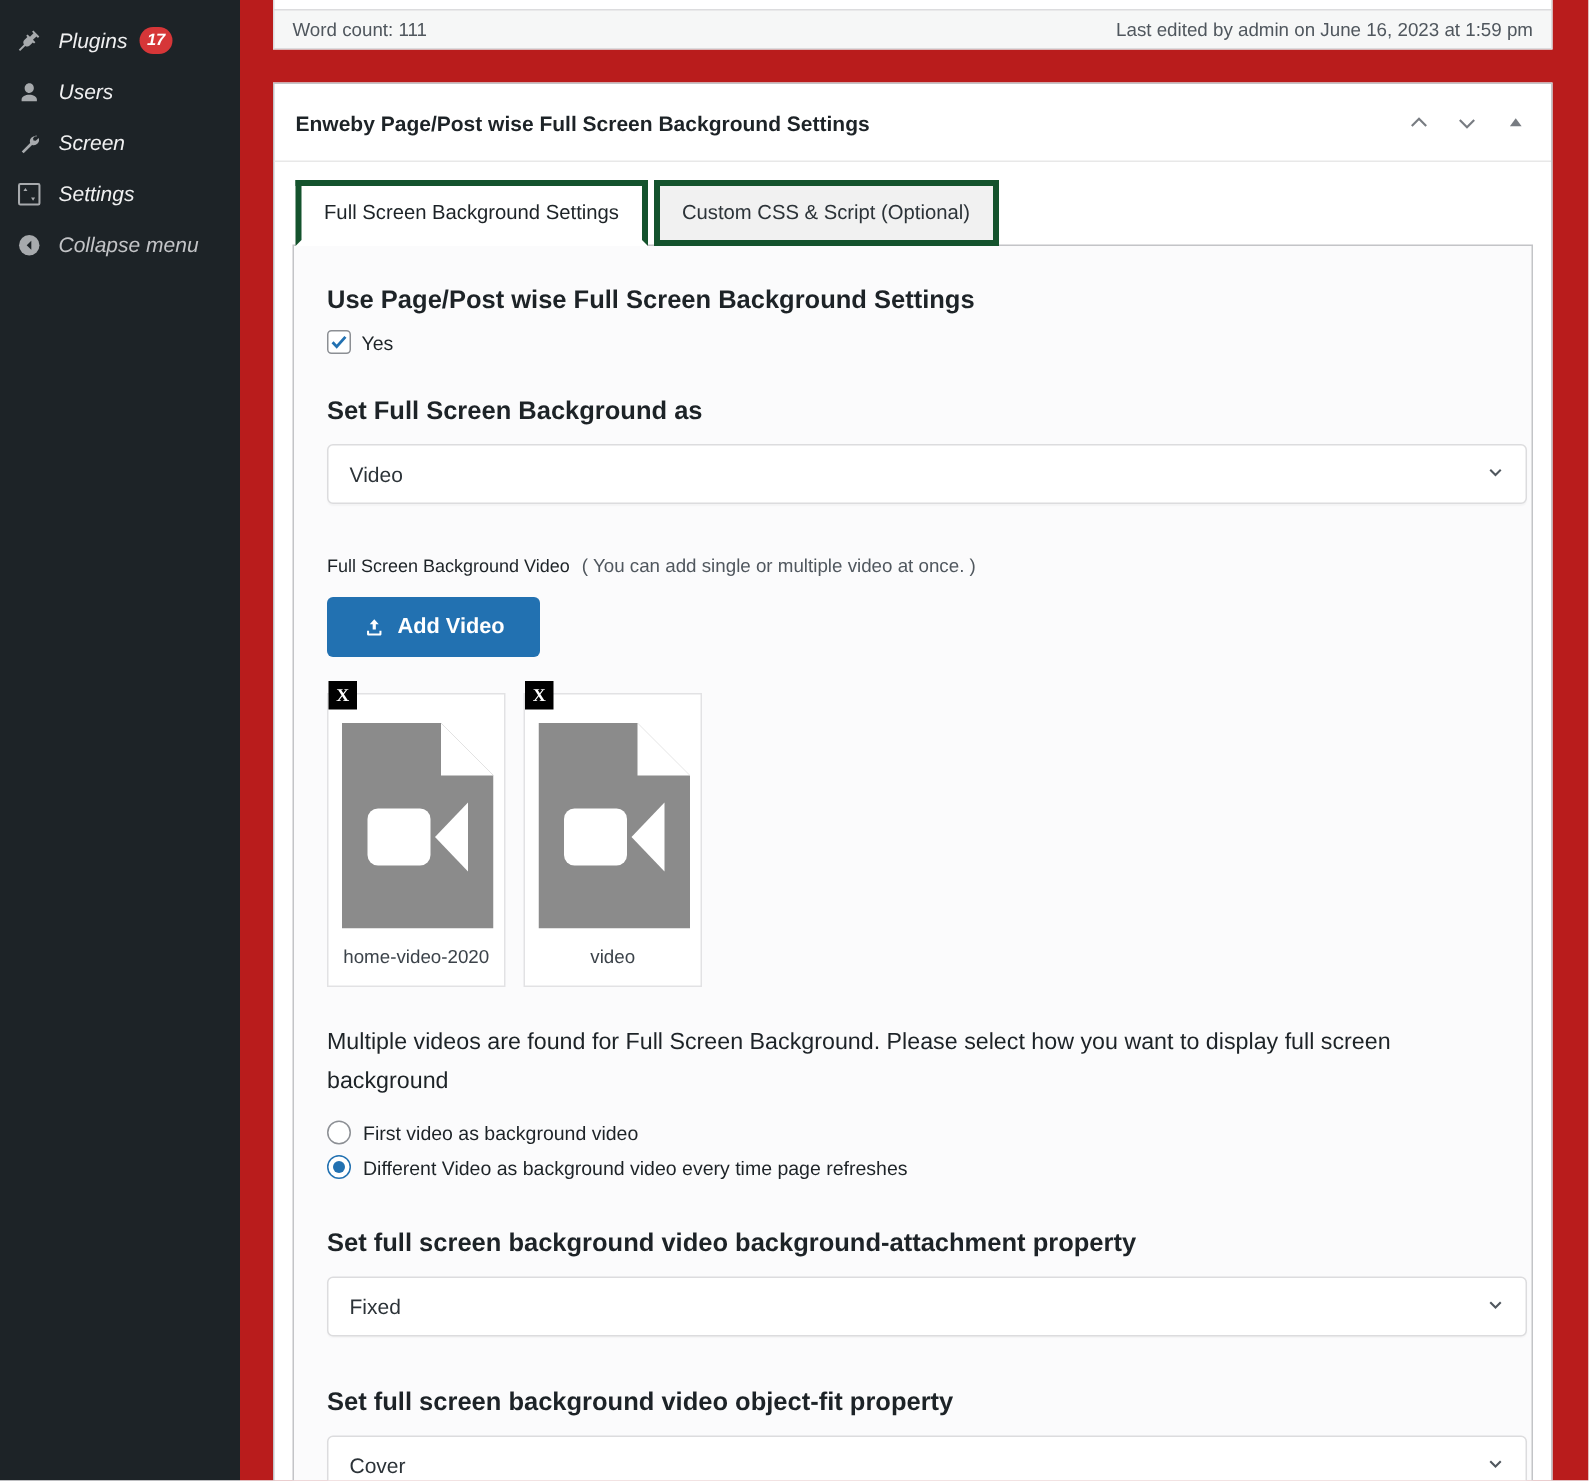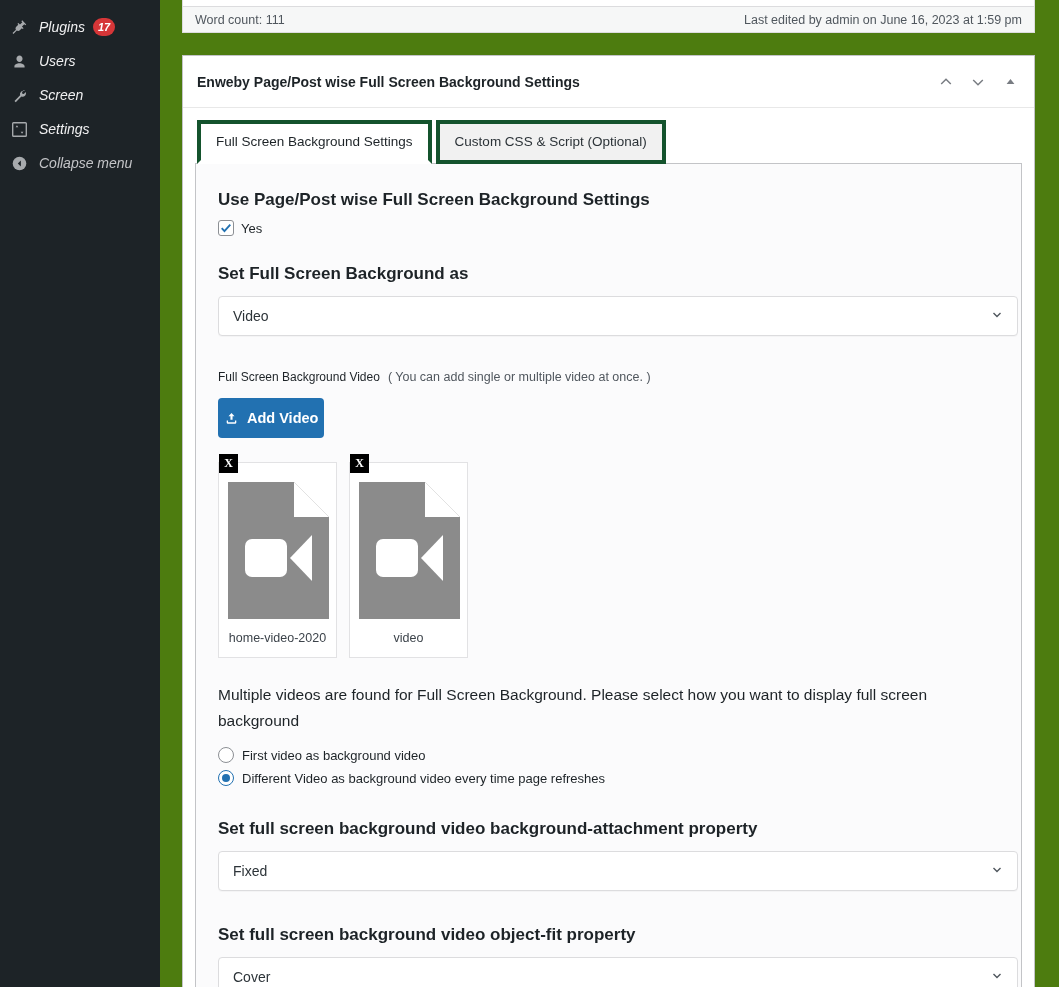--- a/index.html
+++ b/index.html
@@ -54,21 +54,21 @@
     line-height: 18px;
     border-radius: 9px;
     text-align: center;
     padding: 0 5px;
   }
 
   
   .main {
     flex: 1 1 auto;
     position: relative;
-    background: #4d7c0f;
+    background: #b91c1c;
     padding: 0 24px 0 22px;
     overflow: hidden;
   }
 
   
   .top-strip {
     position: relative;
     height: 16px;
     background: #fff;
     border: 1px solid #dcdcde;
@@ -221,21 +221,21 @@
 
   .add-btn {
     display: inline-flex;
     align-items: center;
     gap: 8px;
     background: #2271b1;
     color: #fff;
     border: none;
     border-radius: 4px;
     height: 40px;
-    padding: 0 6px;
+    padding: 0 24px;
     font-size: 14.5px;
     font-weight: 600;
     cursor: pointer;
     margin-bottom: 24px;
     font-family: "Liberation Sans", sans-serif;
   }
   .add-btn svg { display: block; }
 
   
   .thumbs { display: flex; gap: 12px; margin-bottom: 24px; }

